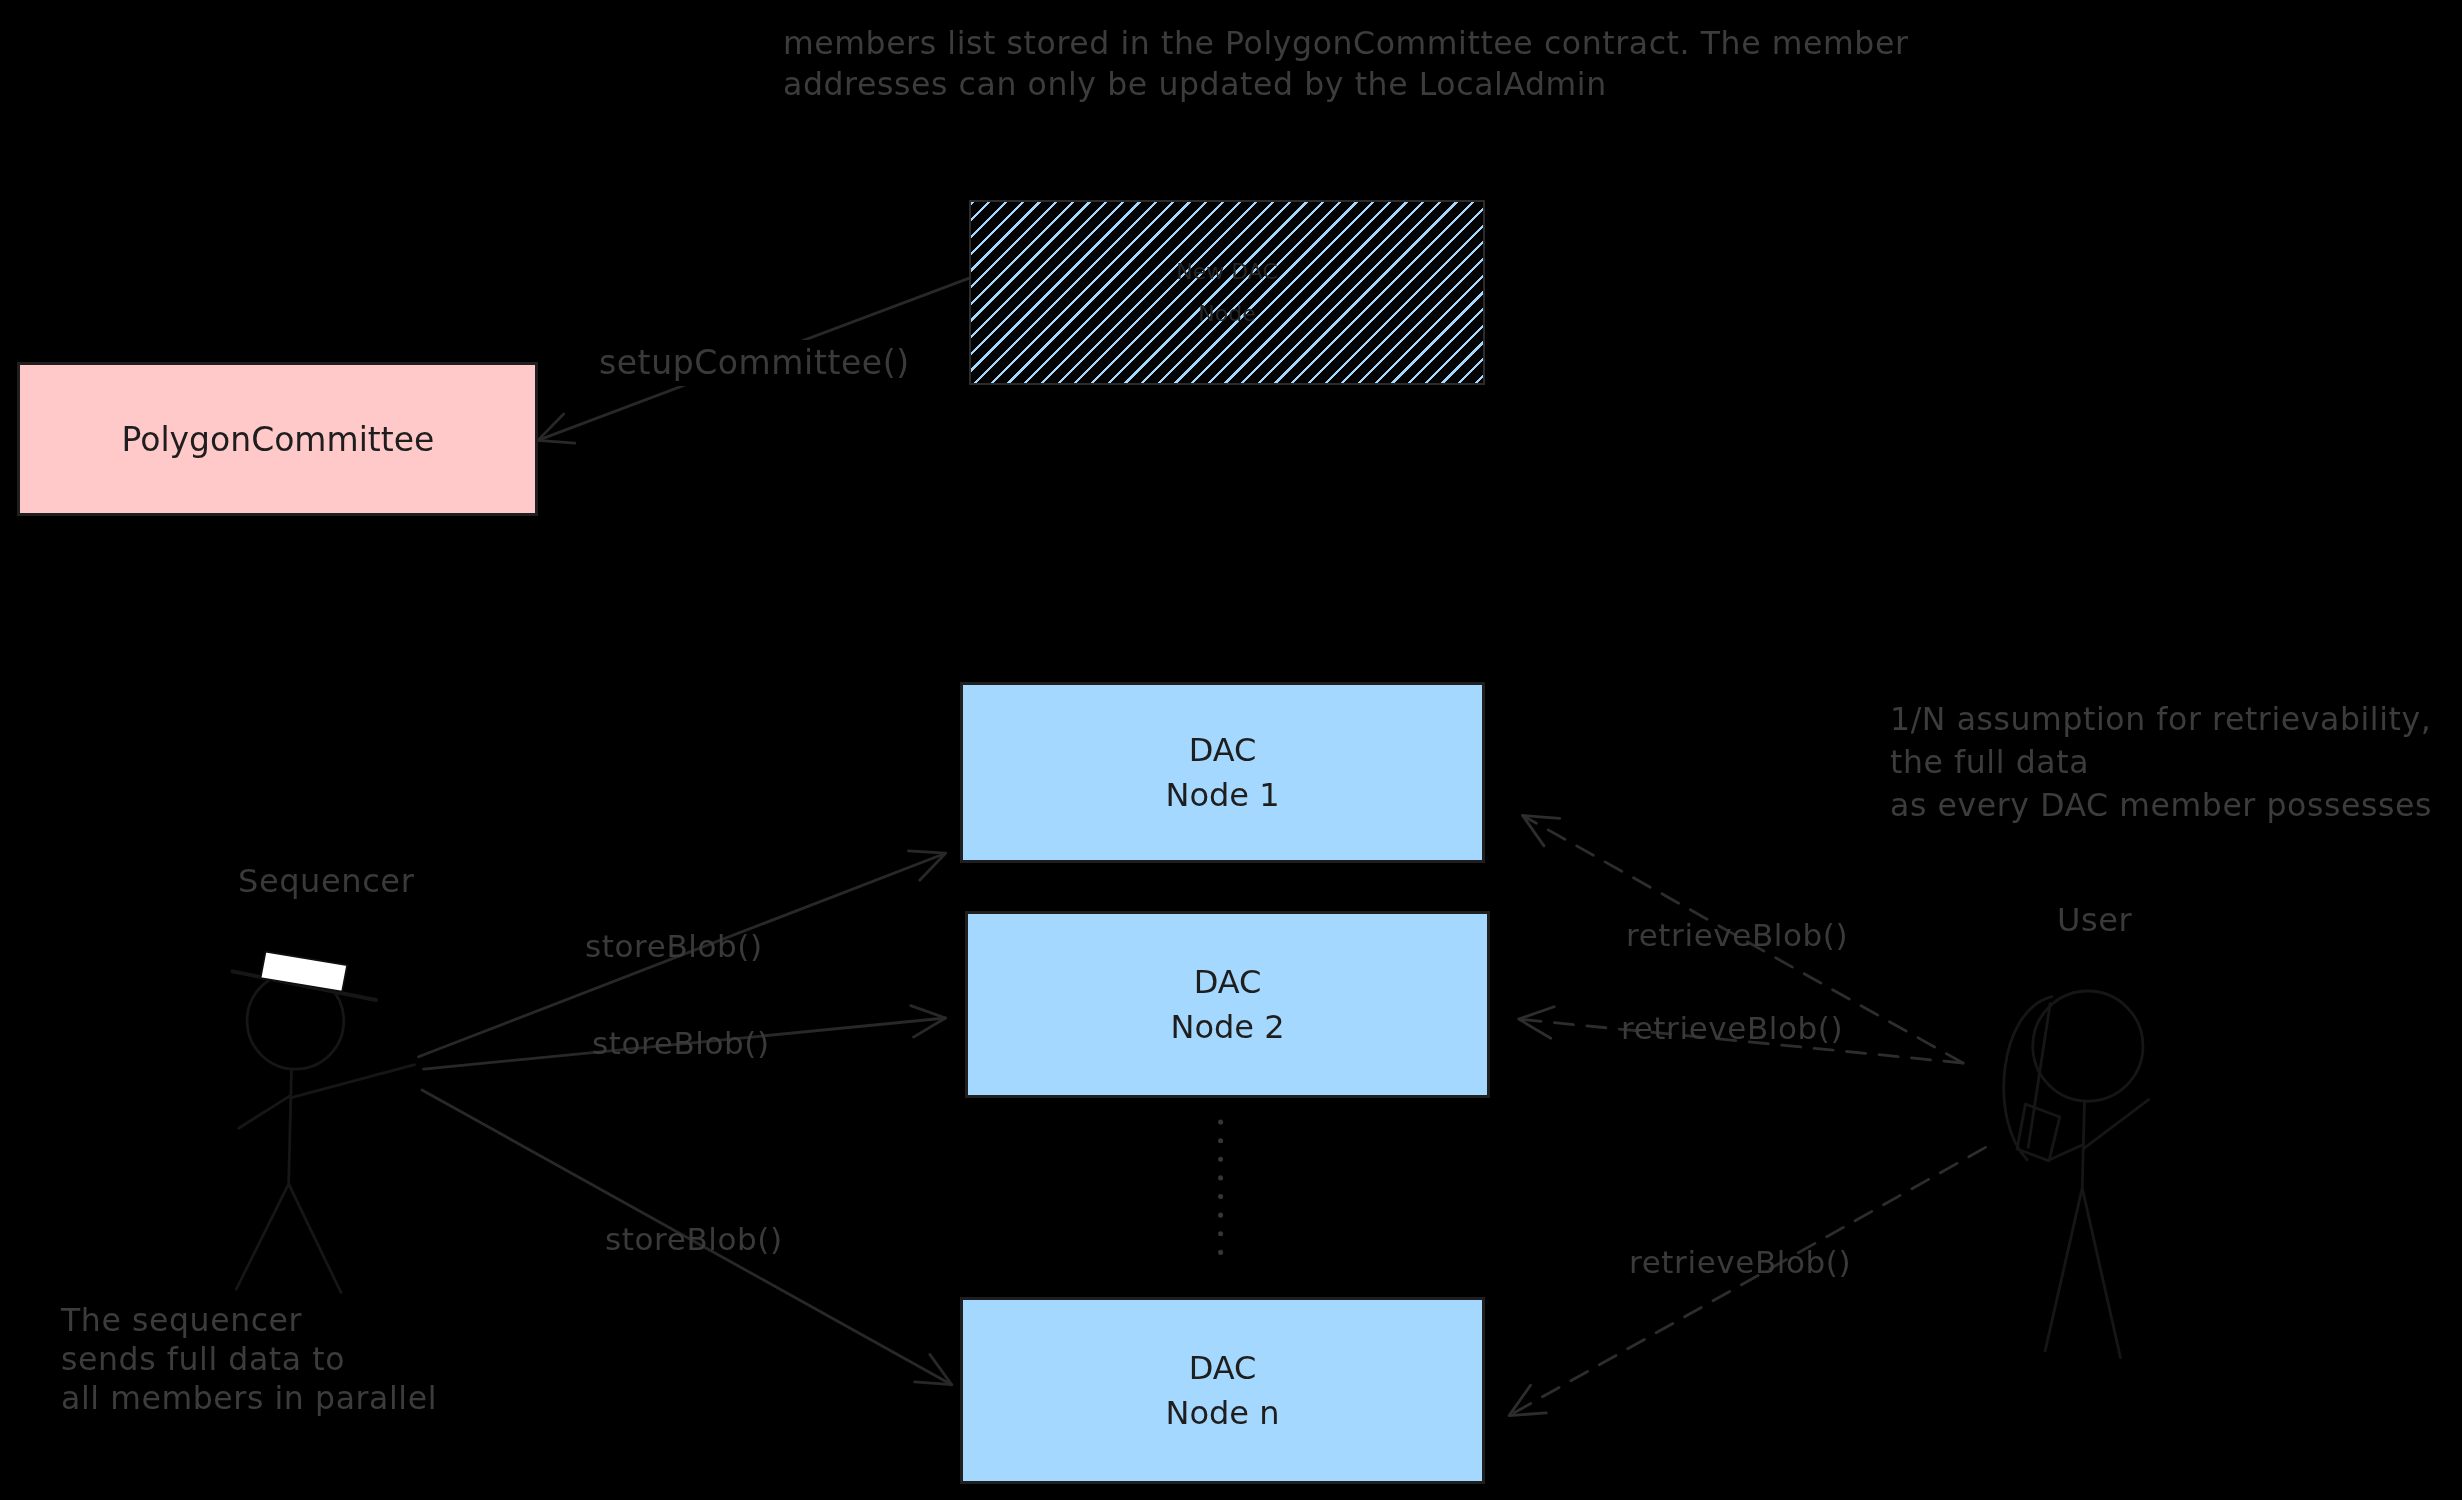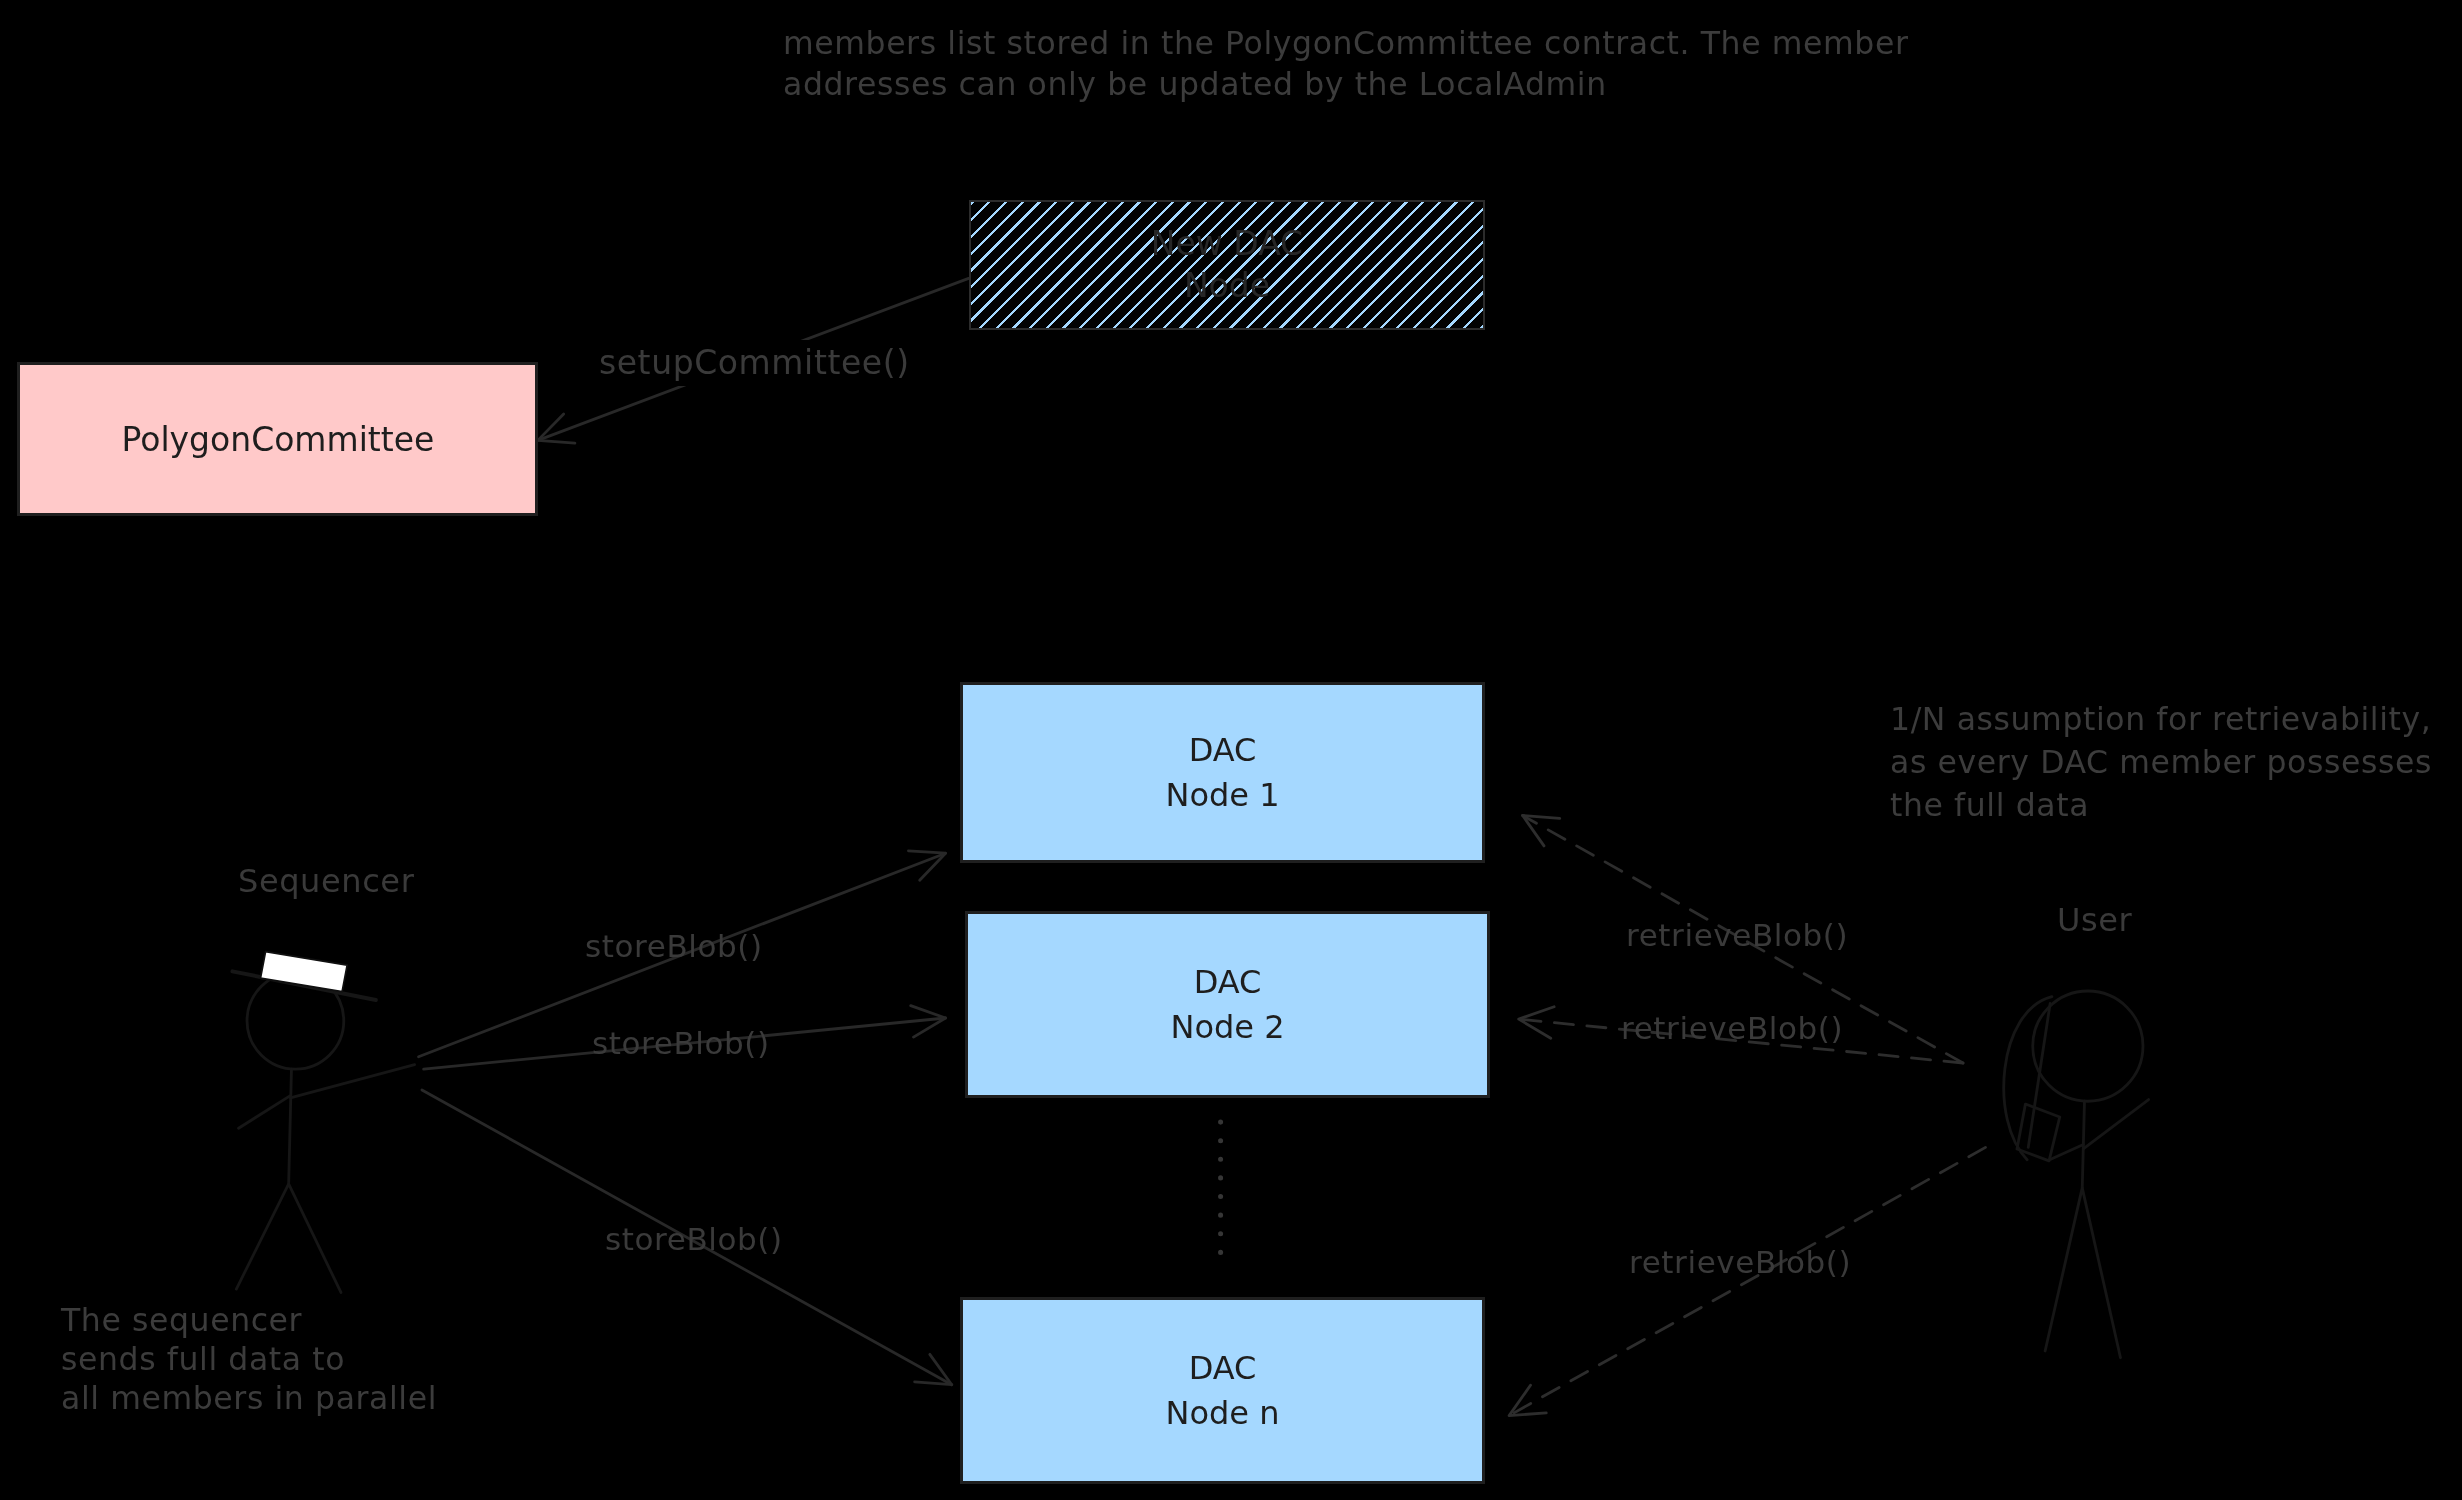--- a/index.html
+++ b/index.html
@@ -72,26 +72,26 @@
     border: 3.4px solid #1f1f1f;
     color: #1e1e1e;
     font-size: 32px;
     line-height: 45px;
   }
   #dac-node-1 { left: 960px; top: 682px; width: 525px; height: 181px; }
   #dac-node-2 { left: 965px; top: 911px; width: 525px; height: 187px; }
   #dac-node-n { left: 960px; top: 1297px; width: 525px; height: 187px; }
   .hatch {
     left: 969px; top: 200px;
-    width: 516px; height: 130px;
+    width: 516px; height: 185px;
     border: 2.8px solid #2c2c2c;
     background-color: #020202;
     background-image: repeating-linear-gradient(135deg, #a5d8ff 0px, #a5d8ff 2.3px, rgba(0,0,0,0) 2.3px, rgba(0,0,0,0) 11.8px);
     color: #262626;
-    font-size: 33px;
+    font-size: 22px;
     line-height: 42px;
   }
 </style>
 </head>
 <body>
 
 <div id="canvas">
 
   <svg id="connector-layer" viewBox="0 0 4377 2667" xmlns="http://www.w3.org/2000/svg">
 
@@ -153,22 +153,22 @@
     </g>
   </svg>
 
   <div class="note" style="left:783px; top:22.5px;">
     <div>members list stored in the PolygonCommittee contract. The member</div>
     <div>addresses can only be updated by the LocalAdmin</div>
   </div>
 
   <div class="note" style="left:1890px; top:698px; line-height:43px;">
     <div>1/N assumption for retrievability,</div>
+    <div>the full data</div>
     <div>as every DAC member possesses</div>
-    <div>the full data</div>
   </div>
 
   <div class="note" style="left:61px; top:1301px; line-height:39px;">
     <div>The sequencer</div>
     <div>sends full data to</div>
     <div>all members in parallel</div>
   </div>
 
   <div class="box hatch" id="new-dac-node-box">
     <span class="bl">New DAC</span>

